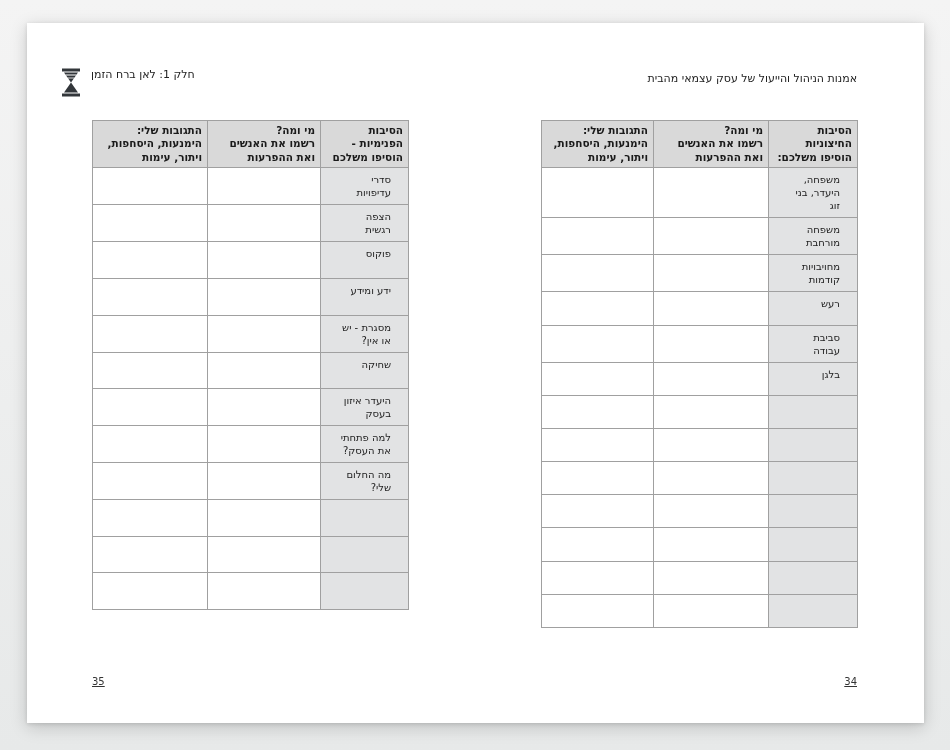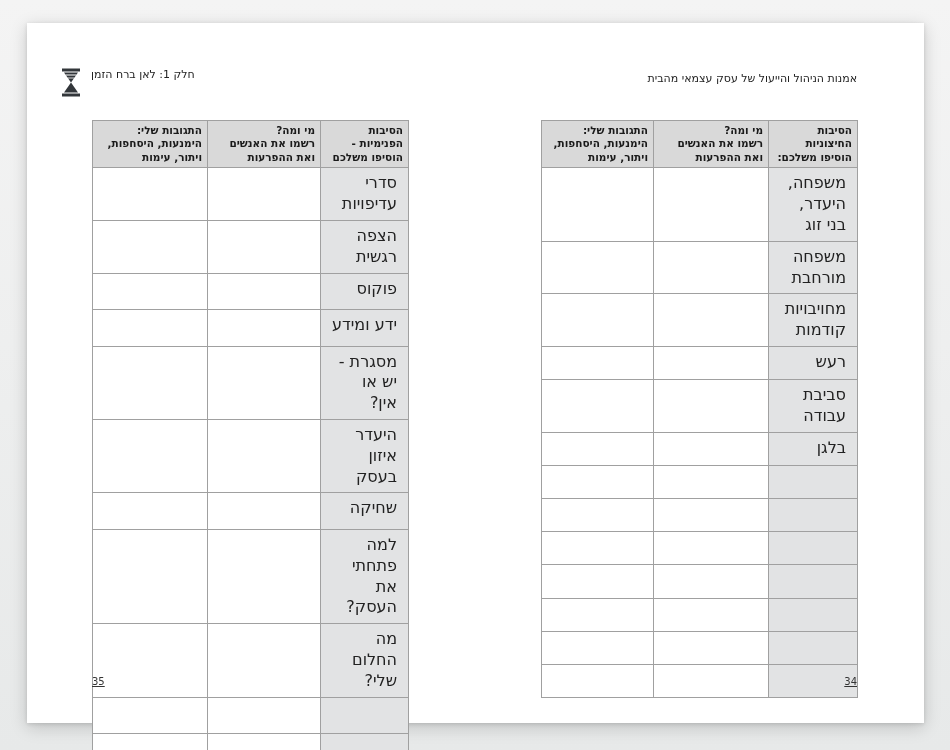--- a/index.html
+++ b/index.html
@@ -59,25 +59,25 @@
     font-size:10.5px;
     line-height:1.28;
     text-align:right;
     vertical-align:middle;
     white-space:pre-line;
     padding:3px 5px;
     color:var(--text);
   }
   .worksheet td.label{
     background:var(--label-bg);
-    font-size:16px;
+    font-size:10px;
     line-height:1.3;
     text-align:right;
     vertical-align:top;
-    padding:5px 11px;
+    padding:5px 17px;
     color:#222;
   }
   .worksheet td.blank{ background:#ffffff; }
   .t-right thead tr{ height:45px; }
   .t-right tbody tr{ height:33.2px; }
   .t-left thead tr{ height:44px; }
   .t-left tbody tr{ height:36.6px; }
   .t-right col.c-label{ width:89px; }
   .t-right col.c-who{ width:115px; }
   .t-right col.c-resp{ width:112px; }
@@ -244,26 +244,26 @@
           <td class="label">ידע ומידע</td>
           <td class="blank"></td>
           <td class="blank"></td>
         </tr>
         <tr>
           <td class="label">מסגרת - יש או אין?</td>
           <td class="blank"></td>
           <td class="blank"></td>
         </tr>
         <tr>
+          <td class="label">שחיקה</td>
+          <td class="blank"></td>
+          <td class="blank"></td>
+        </tr>
+        <tr>
           <td class="label">היעדר איזון בעסק</td>
-          <td class="blank"></td>
-          <td class="blank"></td>
-        </tr>
-        <tr>
-          <td class="label">שחיקה</td>
           <td class="blank"></td>
           <td class="blank"></td>
         </tr>
         <tr>
           <td class="label">למה פתחתי את העסק?</td>
           <td class="blank"></td>
           <td class="blank"></td>
         </tr>
         <tr>
           <td class="label">מה החלום שלי?</td>

